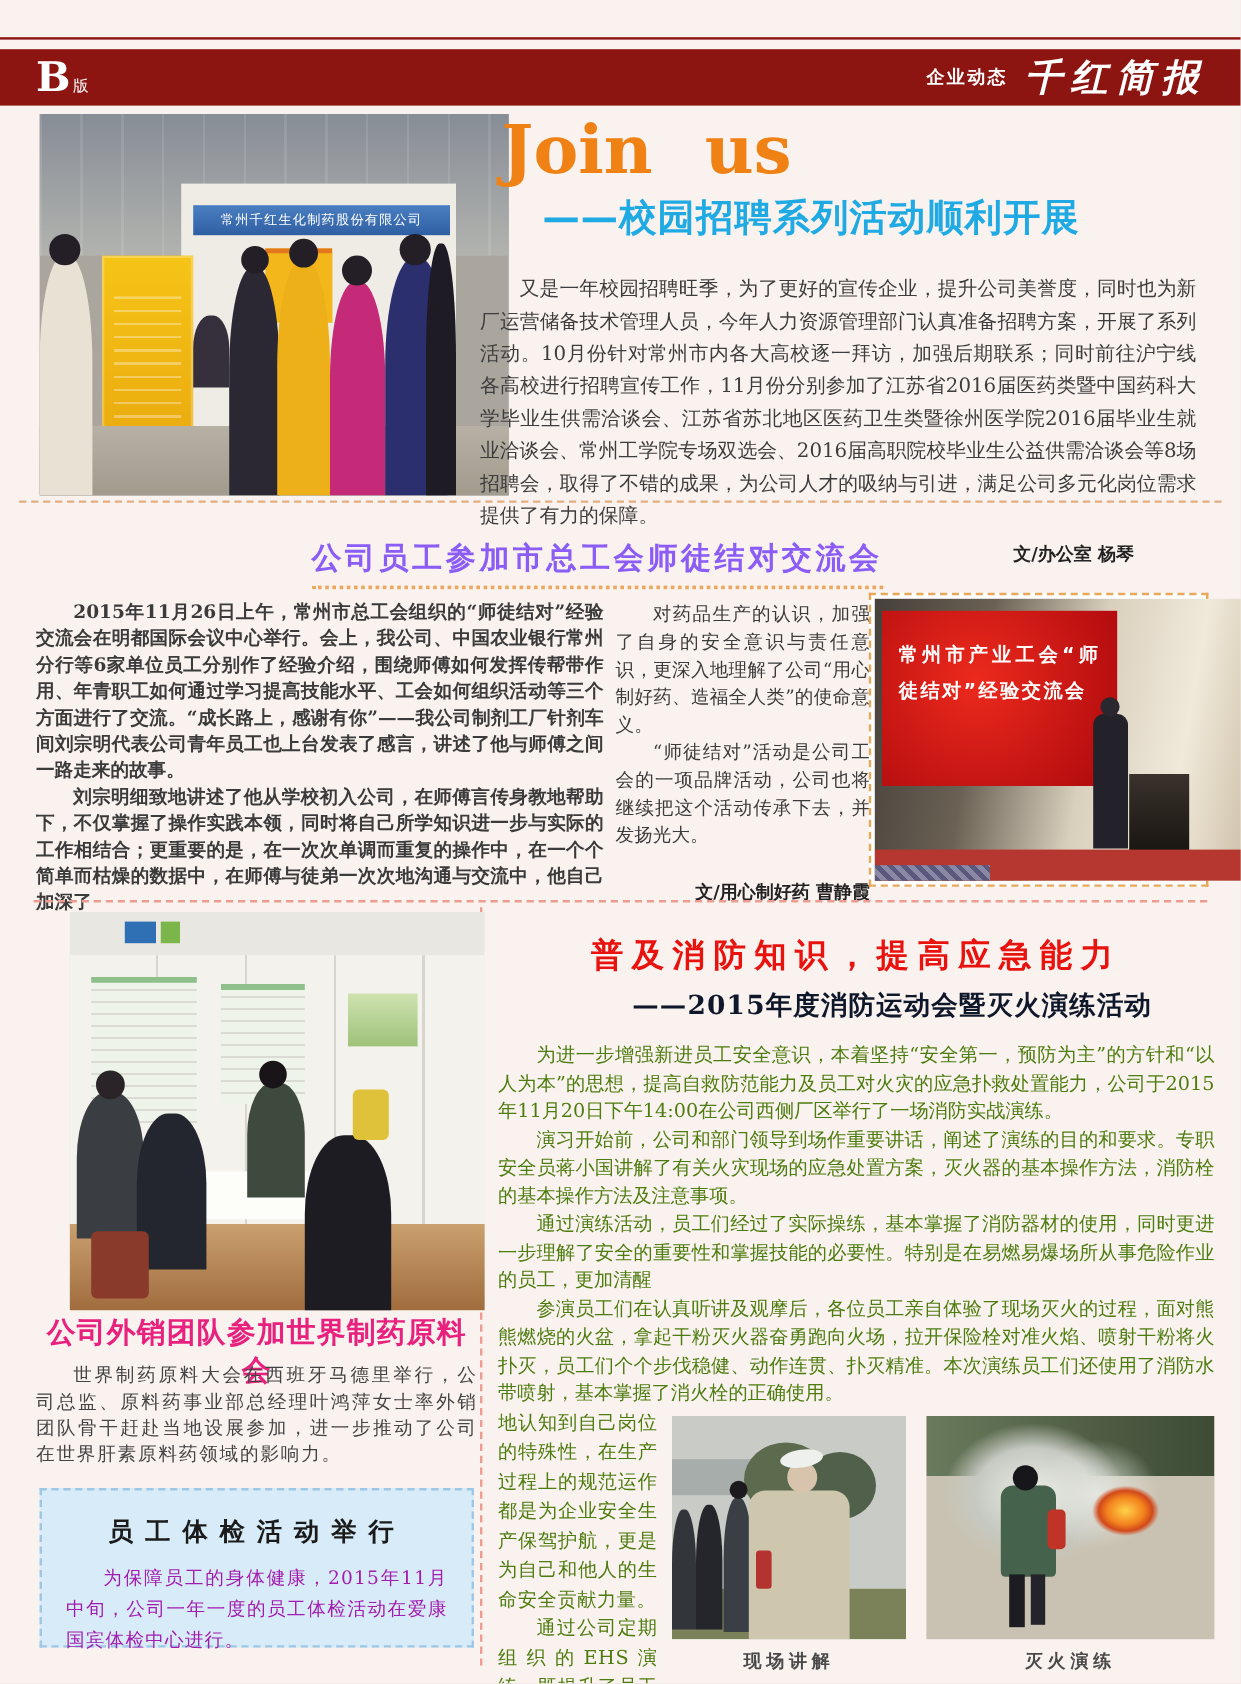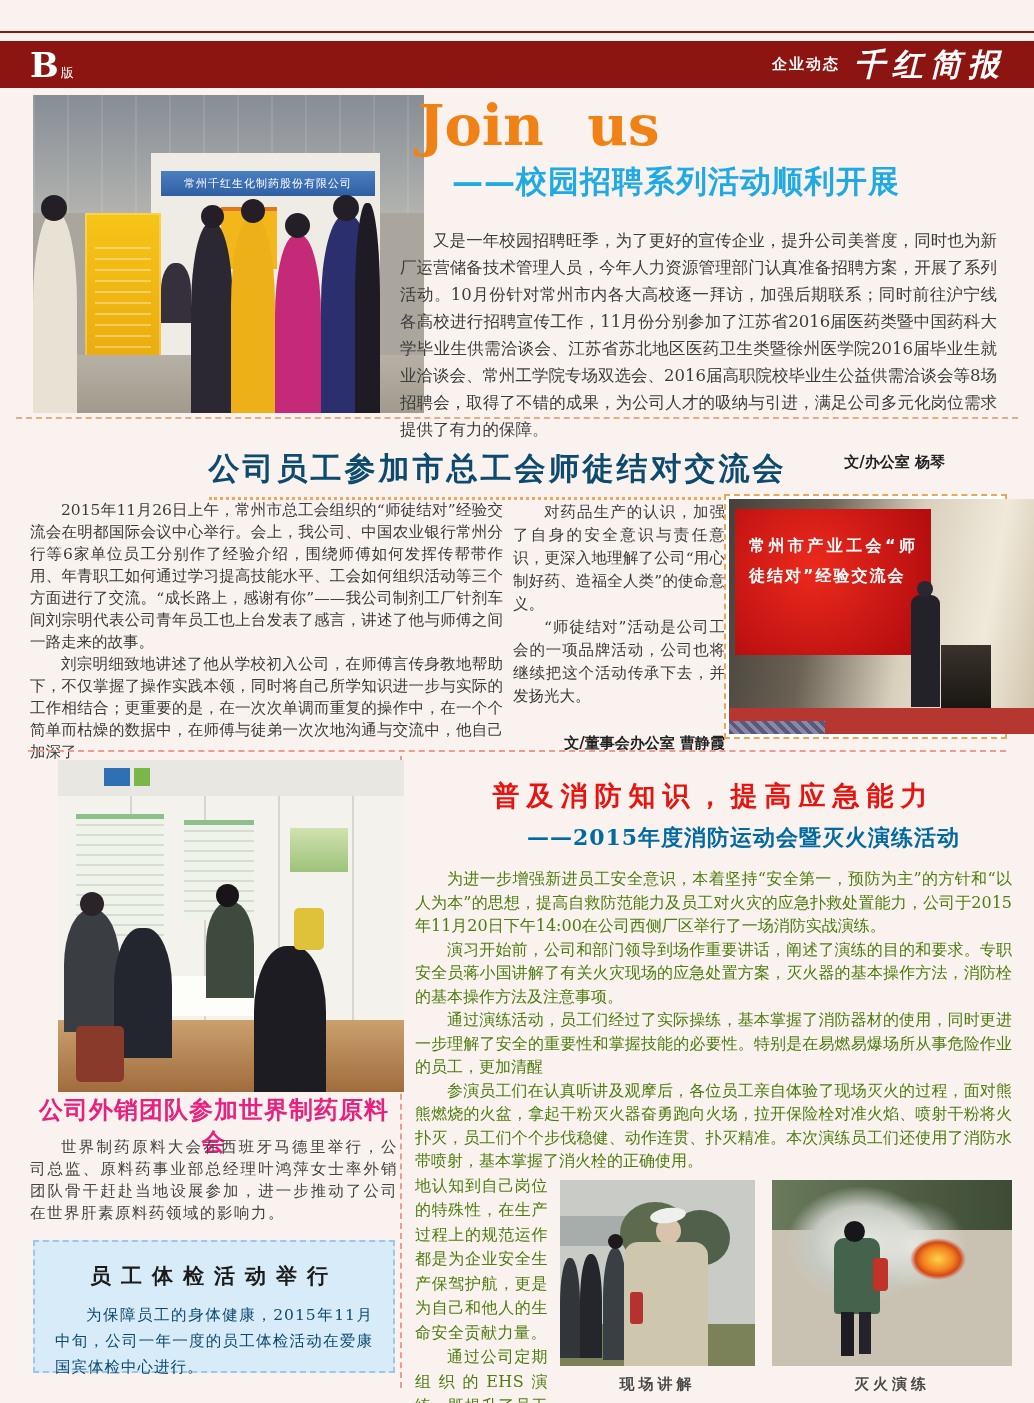--- a/index.html
+++ b/index.html
@@ -31,23 +31,23 @@
   .joinus-sub{margin:6px 0 0 52px;font-family:"DejaVu Sans","Liberation Sans",sans-serif;font-weight:bold;
               font-size:31px;color:#1faae3;letter-spacing:1px;}
   .joinus-body{margin-top:24px;font-size:16.5px;line-height:27px;color:#3d3d3d;}
   .joinus-byline{margin-top:10px;padding-right:52px;}
 
   .divider-h1{position:absolute;left:16px;width:1002px;top:417px;border-top:2px dashed #e3ad82;}
 
   
   .mentor-titlewrap{position:absolute;left:30px;top:448px;width:914px;text-align:center;}
   .mentor-title{display:inline-block;font-family:"DejaVu Sans","Liberation Sans",sans-serif;font-weight:bold;
-                font-size:31px;color:#0c4a6e;letter-spacing:3px;border-bottom:3px dotted #eda75f;padding-bottom:7px;margin-left:21px;}
+                font-size:25px;color:#8b5cf6;letter-spacing:3px;border-bottom:3px dotted #eda75f;padding-bottom:7px;margin-left:21px;}
   .mentor-col1{position:absolute;left:30px;top:499px;width:473px;}
-  .mentor-col1 .para{font-size:15.5px;line-height:22px;}
+  .mentor-col1 .para{font-size:15.5px;line-height:22px;font-weight:bold;}
   .mentor-col2{position:absolute;left:513px;top:501px;width:212px;}
   .mentor-col2 .para{font-size:15.5px;line-height:23px;}
   .mentor-byline{margin-top:26px;}
   .photo-conf-frame{position:absolute;left:724px;top:494px;width:283px;height:245px;background:#fff;
                     border:2px dashed #e8a85a;box-sizing:border-box;padding:3px;}
   .photo-conf{width:100%;height:100%;background:linear-gradient(100deg,#45403a 0%,#6b6154 28%,#d9cfbd 55%,#f0e9da 78%,#c9bba2 100%);}
   .led-screen{position:absolute;left:6px;top:10px;width:196px;height:146px;background:radial-gradient(circle at 40% 40%,#ec2a1d,#b50d0f 85%);
               color:#fff;font-family:"DejaVu Sans","Liberation Sans",sans-serif;font-weight:bold;font-size:16px;
               line-height:1.9;letter-spacing:2px;padding:22px 14px;box-sizing:border-box;text-align:justify;}
   .podium{position:absolute;left:212px;top:146px;width:50px;height:78px;background:linear-gradient(#3a332c,#120f0c);}
@@ -64,27 +64,27 @@
   .photo-booth{position:absolute;left:58px;top:760px;width:302px;height:332px;background:#f4f2ee;}
   .export-title{position:absolute;left:28px;top:1094px;width:372px;text-align:center;margin:0;
                 font-family:"DejaVu Sans","Liberation Sans",sans-serif;font-weight:bold;font-size:24px;
                 color:#e7217d;letter-spacing:1px;}
   .export-body{position:absolute;left:30px;top:1136px;width:368px;font-size:15.5px;line-height:22px;
                letter-spacing:1.5px;font-family:Liberation Sans, sans-serif;color:#444;}
   .health-box{position:absolute;left:33px;top:1240px;width:362px;height:133px;background:#d8ebf8;
               border:2px dashed #9fc6e2;box-sizing:border-box;}
   .health-title{margin:20px 0 0 0;text-align:center;font-weight:bold;font-size:21px;color:#1b1b1b;
                 letter-spacing:10px;font-family:"DejaVu Serif","Liberation Serif",serif;}
-  .health-body{margin:12px 20px 0 20px;font-size:15.5px;line-height:26px;letter-spacing:1px;color:#0c4a6e;}
+  .health-body{margin:12px 20px 0 20px;font-size:15.5px;line-height:26px;letter-spacing:1px;color:#a21caf;}
 
   
   .fire{position:absolute;left:415px;top:778px;width:597px;}
   .fire-title{margin:0;text-align:center;font-family:"DejaVu Sans","Liberation Sans",sans-serif;
               font-weight:bold;font-size:27px;color:#e8120e;letter-spacing:7px;}
-  .fire-sub{margin:9px 0 0 60px;text-align:center;font-weight:bold;font-size:22px;color:#0369a1;
+  .fire-sub{margin:9px 0 0 60px;text-align:center;font-weight:bold;font-size:22px;color:#0f172a;
             font-family:"DejaVu Serif","Liberation Serif",serif;letter-spacing:1px;}
   .fire .para{font-size:16px;line-height:23.5px;color:#4d7c0f;}
   .fire-body{margin-top:14px;}
   .fire-bottom{display:flex;margin-top:1px;}
   .fire-left{width:232px;}
   .fire-left .cont{text-indent:0;}
   .fire-left .para{letter-spacing:.5px;line-height:24.5px;}
   .fire-photos{display:flex;margin-left:12px;gap:17px;margin-top:6px;}
   .figure{display:flex;flex-direction:column;}
   .caption{margin-top:9px;text-align:center;font-weight:bold;font-size:15px;color:#4a4a4a;
@@ -193,21 +193,21 @@
   <div class="mentor-titlewrap">
     <span class="mentor-title">公司员工参加市总工会师徒结对交流会</span>
   </div>
   <div class="mentor-col1">
     <p class="para">2015年11月26日上午，常州市总工会组织的“师徒结对”经验交流会在明都国际会议中心举行。会上，我公司、中国农业银行常州分行等6家单位员工分别作了经验介绍，围绕师傅如何发挥传帮带作用、年青职工如何通过学习提高技能水平、工会如何组织活动等三个方面进行了交流。“成长路上，感谢有你”——我公司制剂工厂针剂车间刘宗明代表公司青年员工也上台发表了感言，讲述了他与师傅之间一路走来的故事。</p>
     <p class="para">刘宗明细致地讲述了他从学校初入公司，在师傅言传身教地帮助下，不仅掌握了操作实践本领，同时将自己所学知识进一步与实际的工作相结合；更重要的是，在一次次单调而重复的操作中，在一个个简单而枯燥的数据中，在师傅与徒弟一次次地沟通与交流中，他自己加深了</p>
   </div>
   <div class="mentor-col2">
     <p class="para">对药品生产的认识，加强了自身的安全意识与责任意识，更深入地理解了公司“用心制好药、造福全人类”的使命意义。</p>
     <p class="para">“师徒结对”活动是公司工会的一项品牌活动，公司也将继续把这个活动传承下去，并发扬光大。</p>
-    <div class="byline mentor-byline">文/董事会办公室 曹静霞</div>
+    <div class="byline mentor-byline">文/用心制好药 曹静霞</div>
   </div>
   <div class="photo-conf-frame">
     <div class="photo photo-conf">
       <div class="abs led-screen">常州市产业工会“师徒结对”经验交流会</div>
       <div class="abs podium"></div>
       <div class="abs speaker-body"></div>
       <div class="abs speaker-head"></div>
       <div class="abs conf-carpet"></div>
       <div class="abs conf-pattern"></div>
     </div>

